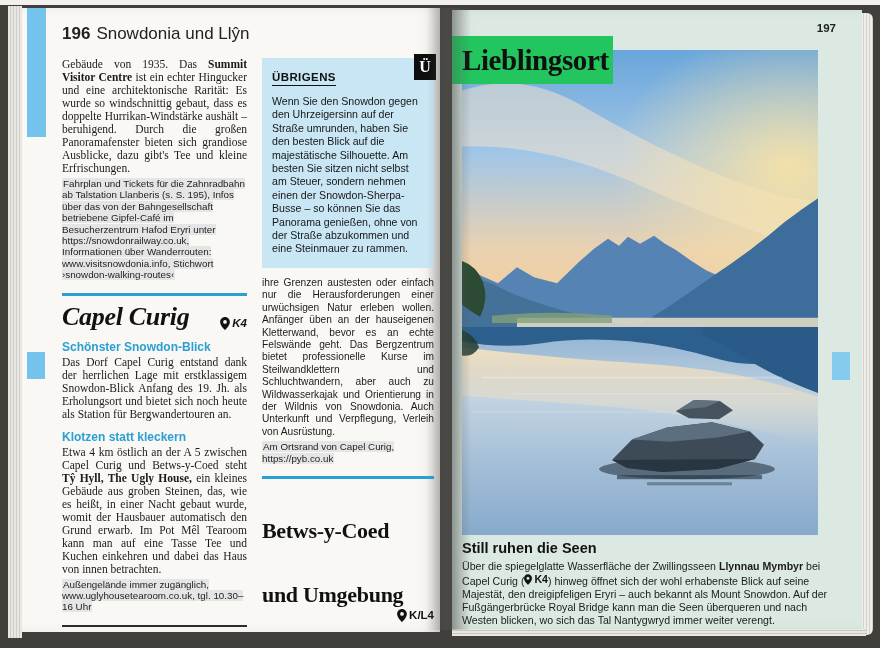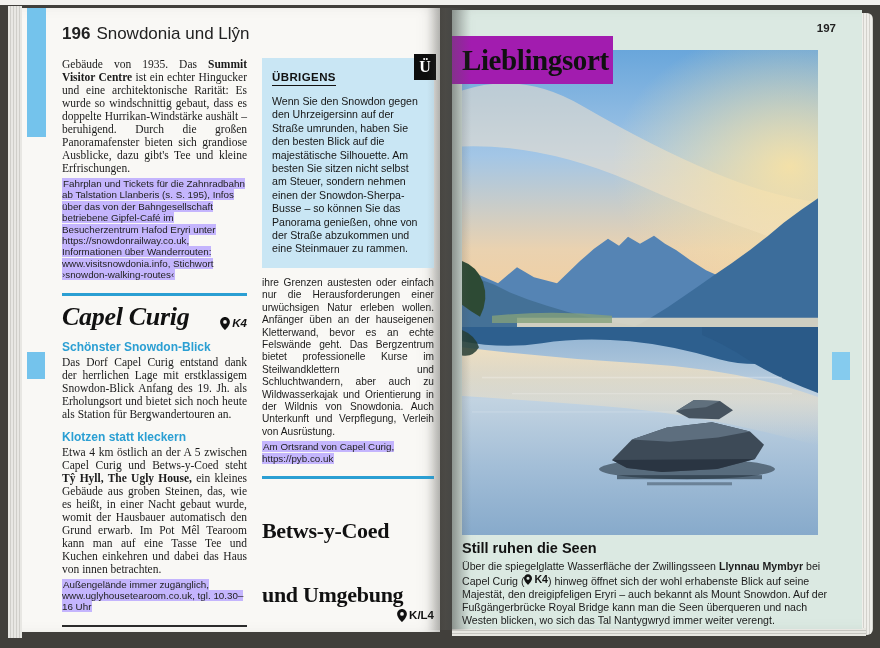--- a/index.html
+++ b/index.html
@@ -24,21 +24,21 @@
   .tab-bar.top{left:5px;top:0;width:19px;height:129px;}
   .tab-bar.small{left:5px;top:344px;width:18px;height:27px;}
   .runhead{position:absolute;left:40px;top:16px;font-size:17px;color:#222;}
   .runhead b{margin-right:6px;}
   .col{position:absolute;top:50px;}
   .col1{left:40px;width:185px;}
   .col2{left:240px;width:172px;}
   .serif{font-family:"Liberation Serif",serif;font-size:11.5px;line-height:13px;text-align:justify;color:#1a1a1a;}
   .serif2{font-family:"Liberation Serif",serif;font-size:11px;line-height:12.8px;text-align:justify;color:#1a1a1a;}
   .service{font-size:9.8px;line-height:11.4px;color:#222;text-align:left;margin-top:3px;}
-  .service .hl{background:#c4b5fd;padding:0 1px;}
+  .service .hl{background:#e5e5e5;padding:0 1px;}
   .rule-teal{height:3px;background:#2b9fd3;margin:12px 0 8px 0;}
   .rule-dark{height:2px;background:#2b2b2b;margin:12px 0 6px 0;}
   .h1row{display:flex;align-items:flex-end;justify-content:space-between;margin:2px 0 10px 0;font-style:italic;}
   .h1{font-family:"Liberation Serif",serif;font-weight:700;font-size:26px;line-height:26px;color:#111;letter-spacing:-.3px;}
   .h1.sm{font-size:22px;line-height:24px;margin-top:40px;}
   .pin{display:inline-flex;align-items:center;gap:2px;font-weight:700;font-size:11.5px;color:#111;white-space:nowrap;justify-content:flex-end;}
   .pin svg{display:block;}
   .pin-right{display:flex;justify-content:flex-end;margin:2px 0 10px 0;}
   .bluehead{color:#2b9fd3;font-weight:700;font-size:12px;margin:9px 0 2px 0;}
   .sans-body{font-size:10.2px;line-height:12.4px;text-align:justify;color:#1b1b1b;}
@@ -46,21 +46,21 @@
   .ubox{position:relative;background:#c9e6f4;padding:9px 10px 12px 10px;margin-bottom:9px;}
   .ubox-title{font-weight:700;font-size:11.5px;letter-spacing:.4px;border-bottom:1.6px solid #111;
     display:inline-block;padding-bottom:2px;margin:4px 0 9px 0;color:#111;}
   .ubox-icon{position:absolute;right:-2px;top:-4px;width:22px;height:26px;background:#0d0d0d;color:#fff;
     font-family:"Liberation Serif",serif;font-weight:700;font-size:16px;display:flex;align-items:center;justify-content:center;}
   .ubox-text{font-size:10.6px;line-height:13.4px;color:#161616;text-align:left;}
   
   .pn-right{position:absolute;right:26px;top:12px;font-size:11.5px;font-weight:700;color:#222;}
   .photo{position:absolute;left:10px;top:40px;width:356px;height:485px;}
   .photo svg{display:block;width:100%;height:100%;}
-  .feature-head-block{position:absolute;left:0;top:26px;width:161px;height:48px;background:#a21caf;
+  .feature-head-block{position:absolute;left:0;top:26px;width:161px;height:48px;background:#22c55e;
     display:flex;align-items:center;}
   .feature-head{font-family:"Liberation Serif",serif;font-weight:700;font-size:29px;color:#101010;
     margin-left:10px;letter-spacing:-.4px;}
   .tab-right{position:absolute;left:380px;top:342px;width:18px;height:28px;background:#85cbee;}
   .caption{position:absolute;left:10px;top:530px;width:374px;}
   .caption-title{font-weight:700;font-size:14.5px;color:#111;margin-bottom:4px;}
   .caption-text{font-size:10.6px;line-height:13px;color:#1b1b1b;text-align:left;}
   .caption-text .pin{font-size:10.6px;}
 </style>
 </head>

